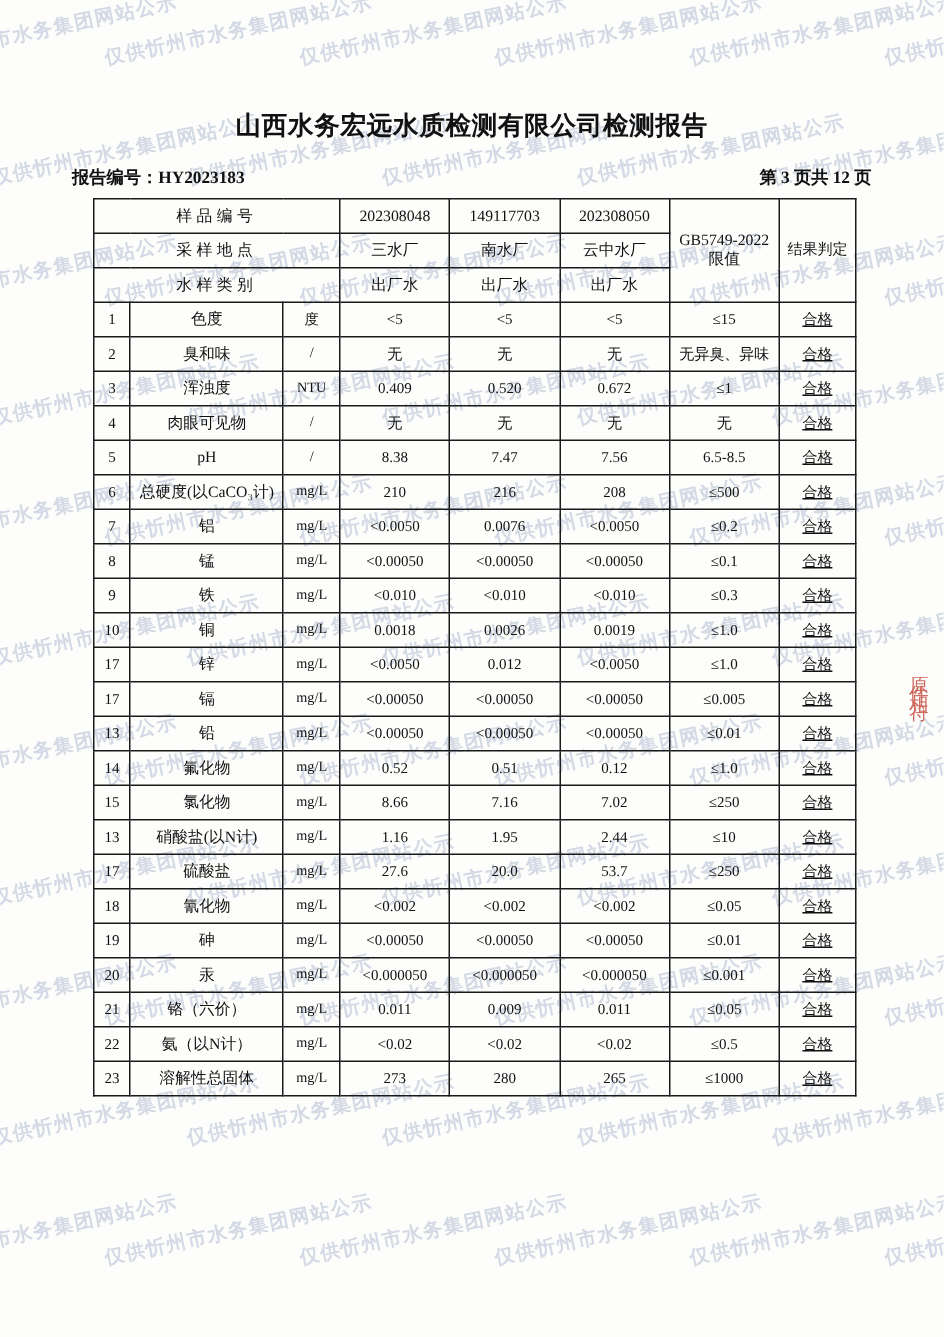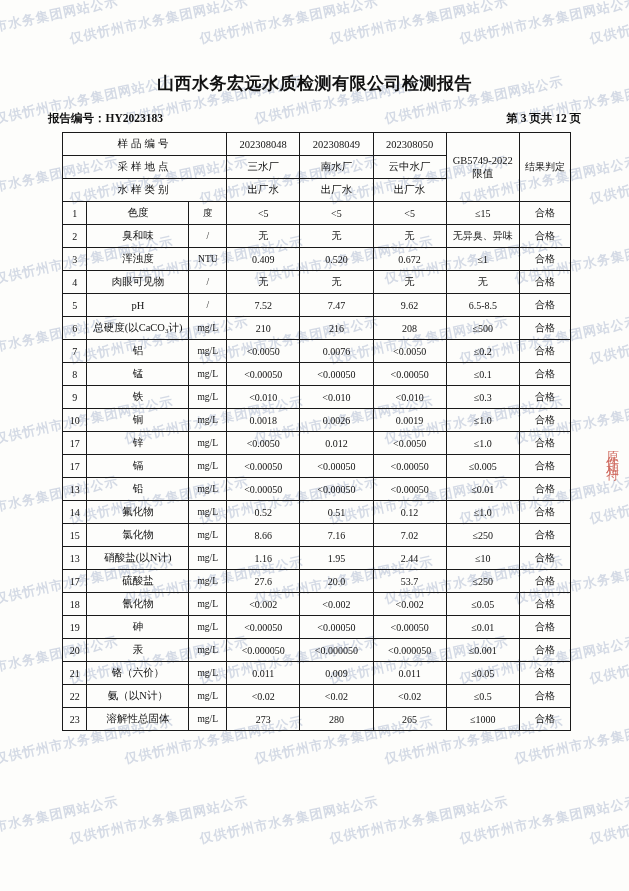--- a/index.html
+++ b/index.html
@@ -106,21 +106,21 @@
   }
   .row-no { font-size: 10px; }
   .row-item {
     text-align: left;
     padding-left: 7px;
     font-size: 10.5px;
   }
   .row-unit { font-size: 9.5px; }
   .row-val { font-size: 10px; }
   .row-lim { font-size: 10px; }
-  .row-judge { font-size: 10px; }
+  .row-judge { font-size: 10px; text-decoration: underline; }
 
   
   .stamp {
     position: absolute;
     right: 8px;
     color: #c0392b;
     font-size: 13px;
     font-family: "Liberation Serif", serif;
     opacity: 0.75;
     z-index: 8;
@@ -215,21 +215,21 @@
         <col class="c-s1">
           <col class="c-s2">
           <col class="c-s3">
         <col class="c-limit">
           <col class="c-judge">
       </colgroup>
       <thead>
         <tr>
           <td class="hdr-label" colspan="3">样品编号</td>
           <td class="hdr-cell">202308048</td>
-          <td class="hdr-cell">202308049</td>
+          <td class="hdr-cell">149117703</td>
           <td class="hdr-cell">202308050</td>
           <td class="limit-cell" rowspan="3">GB5749-2022 限值</td>
           <td class="judge-cell-h" rowspan="3">结果判定</td>
         </tr>
         <tr>
           <td class="hdr-label" colspan="3">采样地点</td>
           <td class="hdr-cell">三水厂</td>
           <td class="hdr-cell">南水厂</td>
           <td class="hdr-cell">云中水厂</td>
         </tr>
@@ -278,23 +278,23 @@
             <td class="row-val">无</td>
             <td class="row-val">无</td>
             <td class="row-val">无</td>
             <td class="row-lim">无</td>
             <td class="row-judge">合格</td>
           </tr>
           <tr>
             <td class="row-no">5</td>
             <td class="row-item">pH</td>
             <td class="row-unit">/</td>
-            <td class="row-val">7.52</td>
+            <td class="row-val">8.38</td>
             <td class="row-val">7.47</td>
-            <td class="row-val">9.62</td>
+            <td class="row-val">7.56</td>
             <td class="row-lim">6.5-8.5</td>
             <td class="row-judge">合格</td>
           </tr>
           <tr>
             <td class="row-no">6</td>
             <td class="row-item">总硬度(以CaCO₃计)</td>
             <td class="row-unit">mg/L</td>
             <td class="row-val">210</td>
             <td class="row-val">216</td>
             <td class="row-val">208</td>

